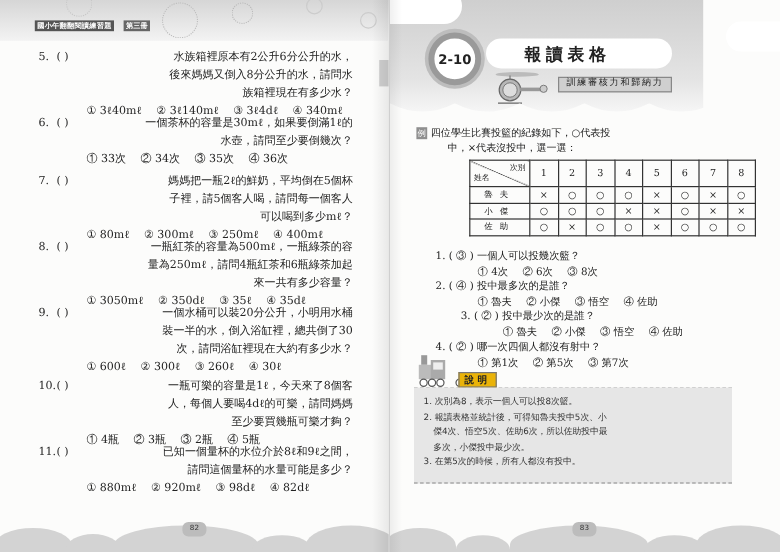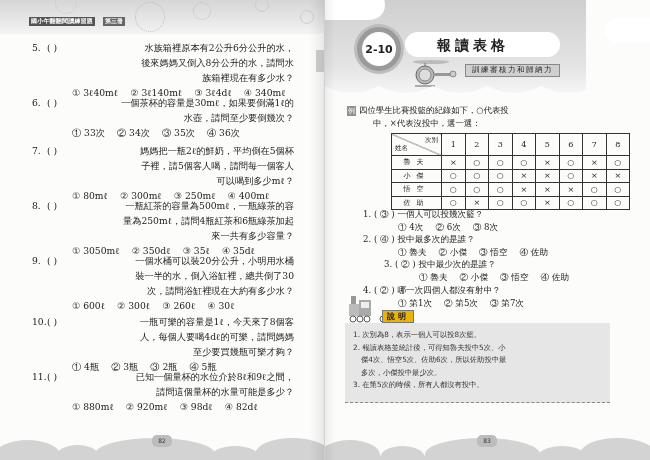--- a/index.html
+++ b/index.html
@@ -246,31 +246,20 @@
             <td>○</td>
             <td>○</td>
             <td>○</td>
             <td>×</td>
             <td>×</td>
             <td>○</td>
             <td>×</td>
             <td>×</td>
           </tr>
           <tr>
-            <td class="name">悟空</td>
-            <td>○</td>
-            <td>○</td>
-            <td>○</td>
-            <td>×</td>
-            <td>×</td>
-            <td>×</td>
-            <td>○</td>
-            <td>○</td>
-          </tr>
-          <tr>
             <td class="name">佐助</td>
             <td>○</td>
             <td>×</td>
             <td>○</td>
             <td>○</td>
             <td>×</td>
             <td>○</td>
             <td>○</td>
             <td>○</td>
           </tr>

